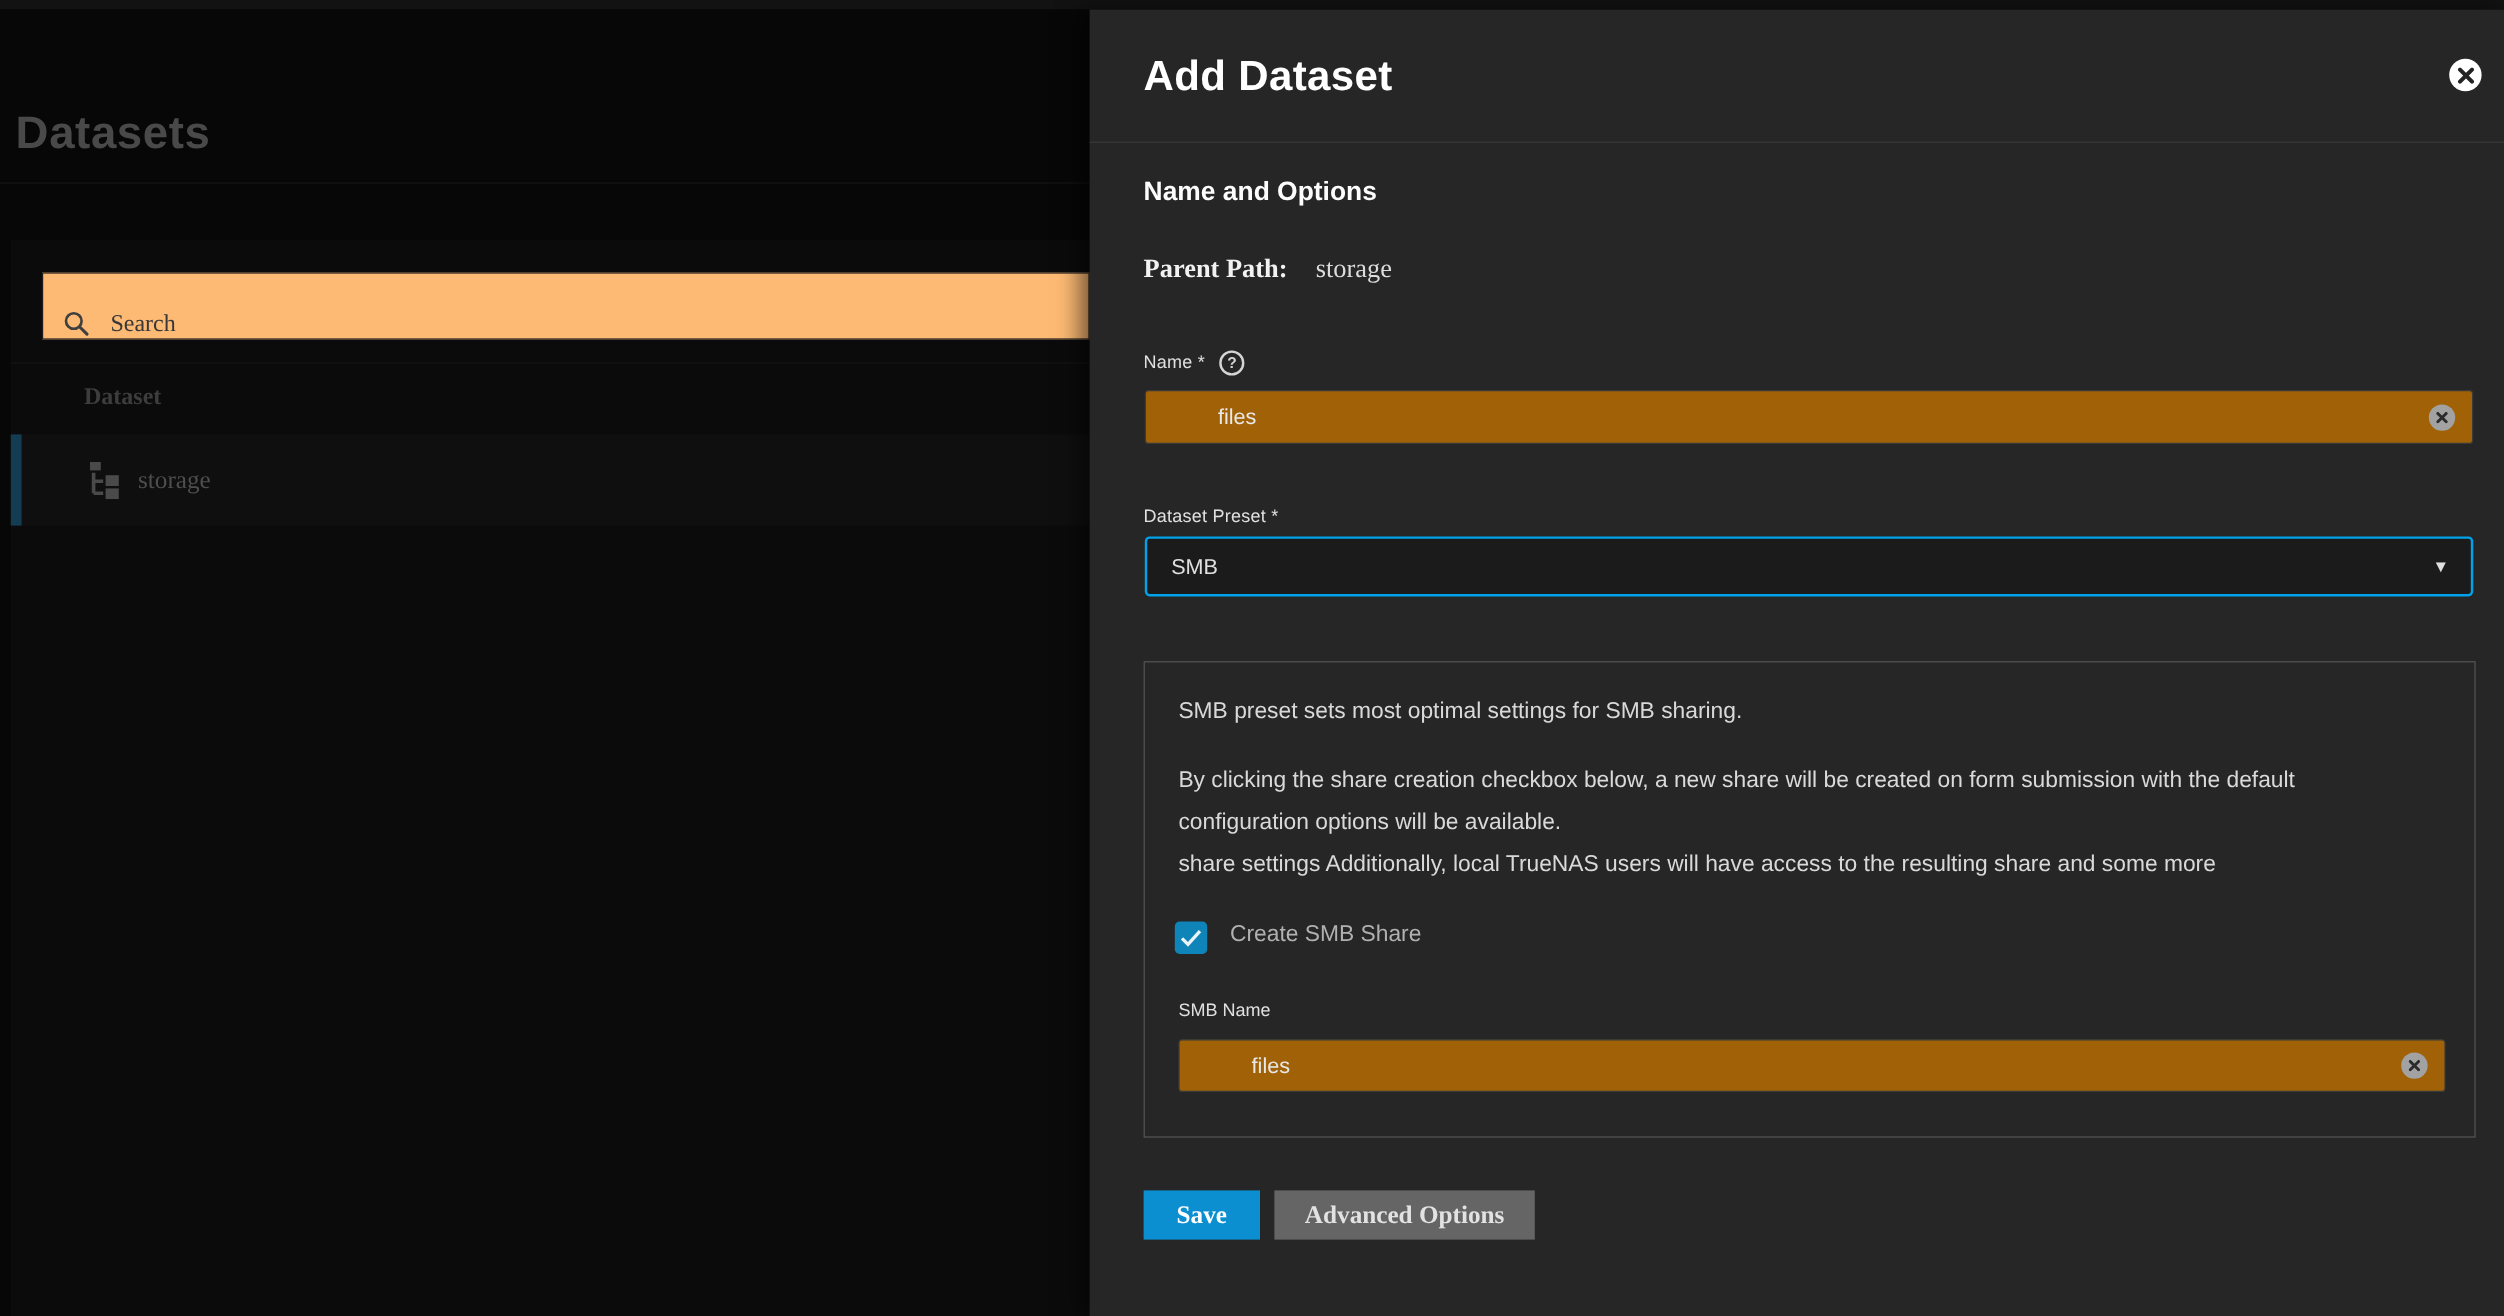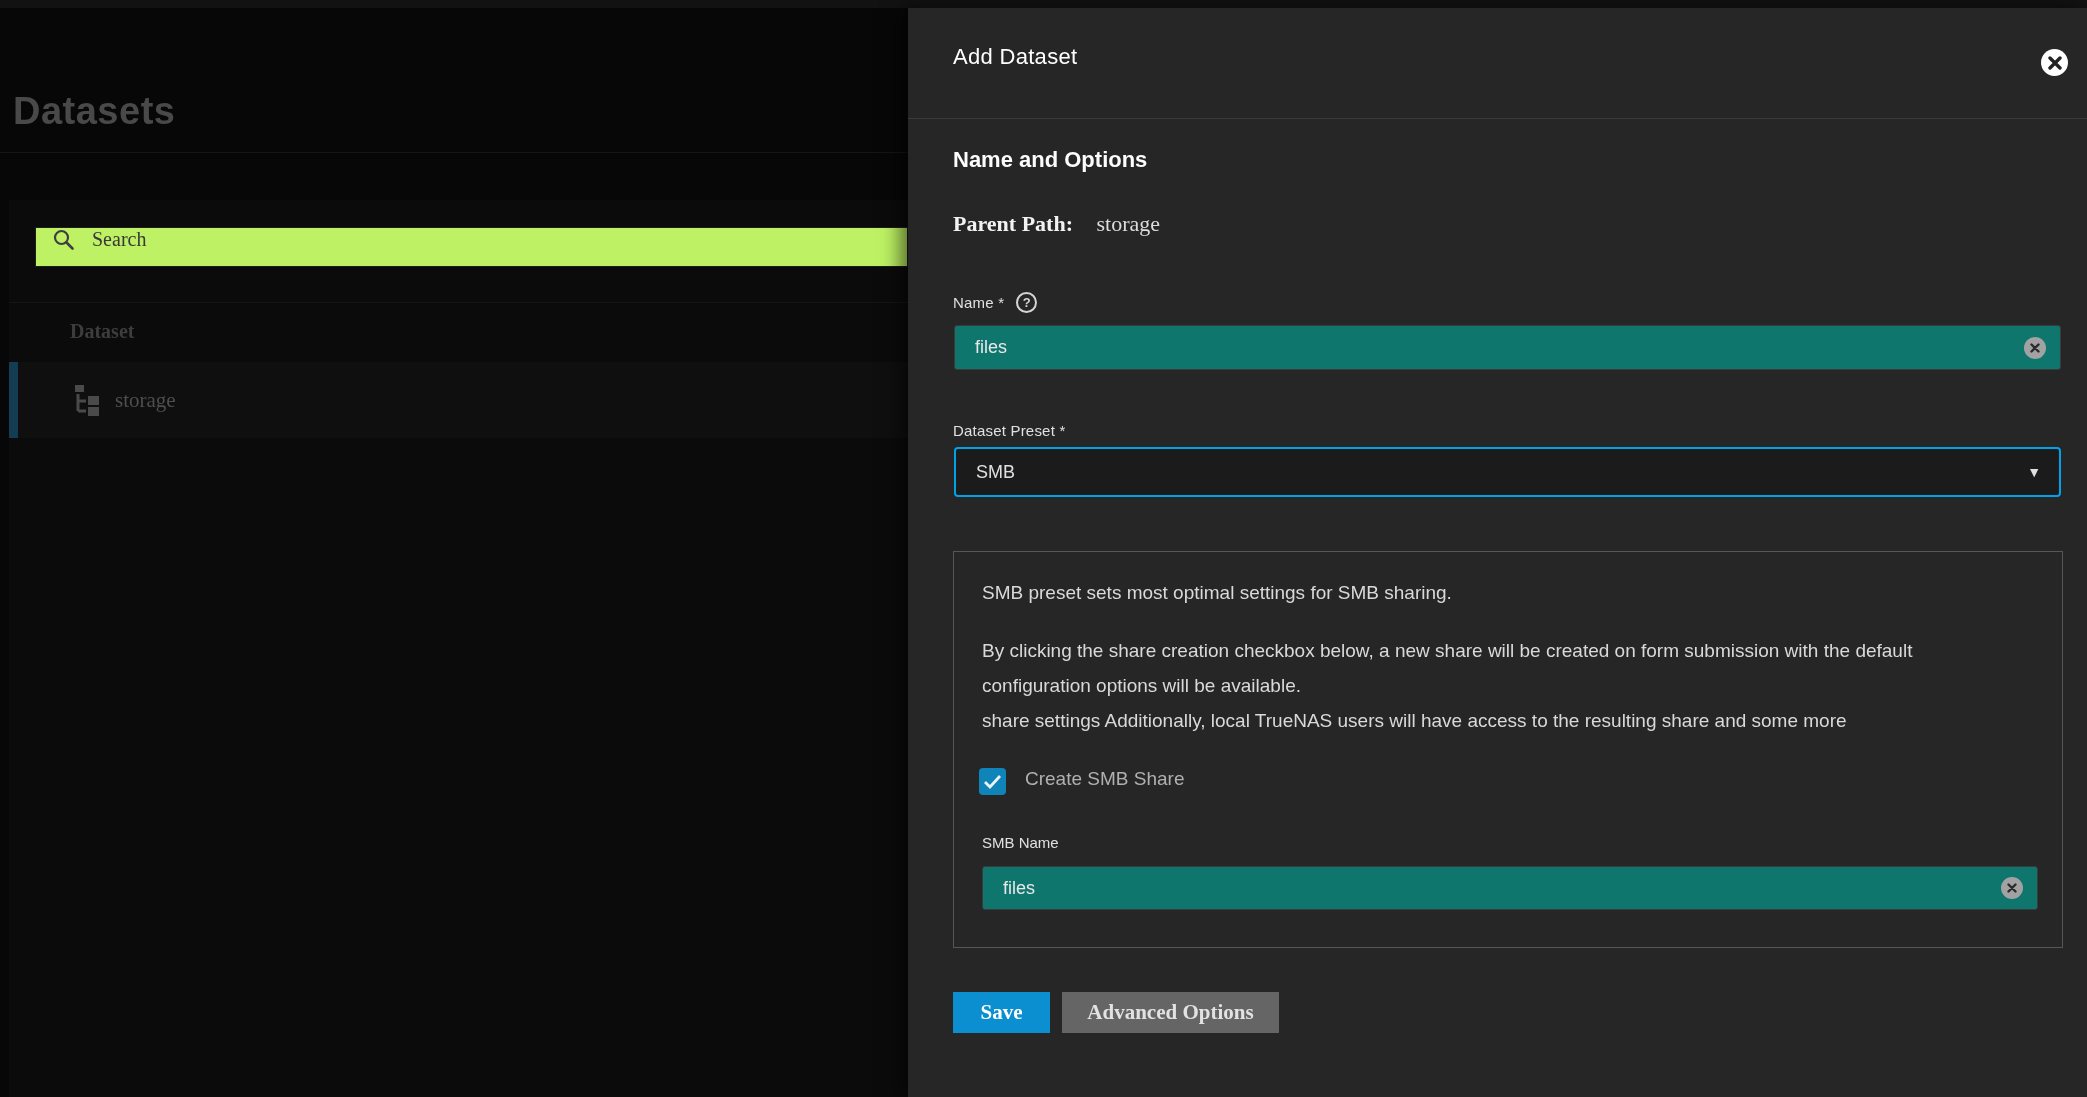--- a/index.html
+++ b/index.html
@@ -8,52 +8,52 @@
   .serif { font-family:"Liberation Serif", serif; }
 
   
   .top-strip { position:absolute; left:0; top:0; width:2087px; height:8px; background:#121212; }
 
   
   .left-page { position:absolute; left:0; top:8px; width:908px; height:1089px; background:#070707; }
   .page-title { position:absolute; left:13px; top:82px; font-size:38px; font-weight:bold; color:#494949; letter-spacing:0.5px; }
   .page-title-divider { position:absolute; left:0; top:144px; width:908px; height:1px; background:#161616; }
   .dataset-card { position:absolute; left:9px; top:192px; width:899px; height:897px; background:#0b0b0b; }
-  .search-box { position:absolute; left:26px; top:27px; width:873px; height:40px; background:#bef264;
-                border:1px solid #1e1e1e; display:flex; align-items:flex-start; }
+  .search-box { position:absolute; left:26px; top:27px; width:873px; height:56px; background:#fdba74;
+                border:1px solid #1e1e1e; display:flex; align-items:flex-end; }
   .search-box svg { margin-left:16px; }
   .search-box input { background:transparent; border:none; outline:none; margin-left:16px; width:600px;
                       font-family:"Liberation Serif", serif; font-size:20px; color:#5a5a5a; }
   .search-box input::placeholder { color:#383838; opacity:1; }
   .card-divider { position:absolute; left:0; top:102px; width:899px; height:1px; background:#151515; }
   .col-header { position:absolute; left:61px; top:120px; font-size:20px; font-weight:bold; color:#3d3d3d; }
   .tree-row { position:absolute; left:0; top:162px; width:899px; height:76px; background:#0f0f0f; }
   .tree-row .accent { position:absolute; left:0; top:0; width:9px; height:76px; background:#143d53; }
   .tree-row svg { position:absolute; left:63px; top:23px; }
   .tree-row .row-label { position:absolute; left:106px; top:26px; font-size:21px; color:#4e4e4e; }
 
   
   .panel { position:absolute; left:908px; top:8px; width:1179px; height:1089px; background:#262626;
            box-shadow:-8px 0 18px rgba(0,0,0,0.55); }
-  .panel-title { position:absolute; left:45px; top:36px; font-size:22px; font-weight:normal; color:#ffffff; letter-spacing:0.3px; }
+  .panel-title { position:absolute; left:45px; top:36px; font-size:35px; font-weight:bold; color:#ffffff; letter-spacing:0.3px; }
   .close-btn { position:absolute; right:19px; top:41px; width:27px; height:27px; border-radius:50%;
                background:#ffffff; display:flex; align-items:center; justify-content:center; cursor:pointer; }
   .panel-divider { position:absolute; left:0; top:110px; width:1179px; height:1px; background:#3a3a3a; }
   .section-title { position:absolute; left:45px; top:139px; font-size:22px; font-weight:bold; color:#fdfdfd; }
 
   .parent-row { position:absolute; left:45px; top:203px; font-size:22px; color:#e8e8e8; }
   .parent-row .pp-label { font-weight:bold; color:#f2f2f2; }
   .parent-row .pp-value { margin-left:18px; color:#dcdcdc; }
 
   .field-label-row { position:absolute; display:flex; align-items:center; gap:12px; }
   .field-label { font-size:15px; color:#e0e0e0; letter-spacing:0.2px; }
   .help-icon { width:21px; height:21px; border-radius:50%; border:2px solid #d5d5d5; color:#d5d5d5;
                font-size:13px; font-weight:bold; display:flex; align-items:center; justify-content:center; cursor:pointer; }
 
-  .text-input { position:absolute; background:#0f766e; border:1px solid #3a3a3a; border-radius:3px; }
+  .text-input { position:absolute; background:#a16207; border:1px solid #3a3a3a; border-radius:3px;padding-left:40px; }
   .text-input input { width:100%; height:100%; background:transparent; border:none; outline:none;
                       padding-left:20px; padding-right:56px; font-family:"Liberation Sans", sans-serif;
                       font-size:18px; color:#e8e8e8; }
   .clear-btn { position:absolute; right:14px; top:50%; transform:translateY(-50%); width:22px; height:22px;
                border-radius:50%; background:#a2a2a2; display:flex; align-items:center; justify-content:center; cursor:pointer; }
 
   .select-box { position:absolute; left:46px; top:439px; width:1107px; height:50px; background:#1b1b1b;
                 border:2px solid #00a3e9; border-radius:4px; display:flex; align-items:center; cursor:pointer; }
   .select-box .select-value { margin-left:20px; font-size:18px; color:#e0e0e0; }
   .select-box .caret { position:absolute; right:18px; font-size:14px; color:#e0e0e0; }

